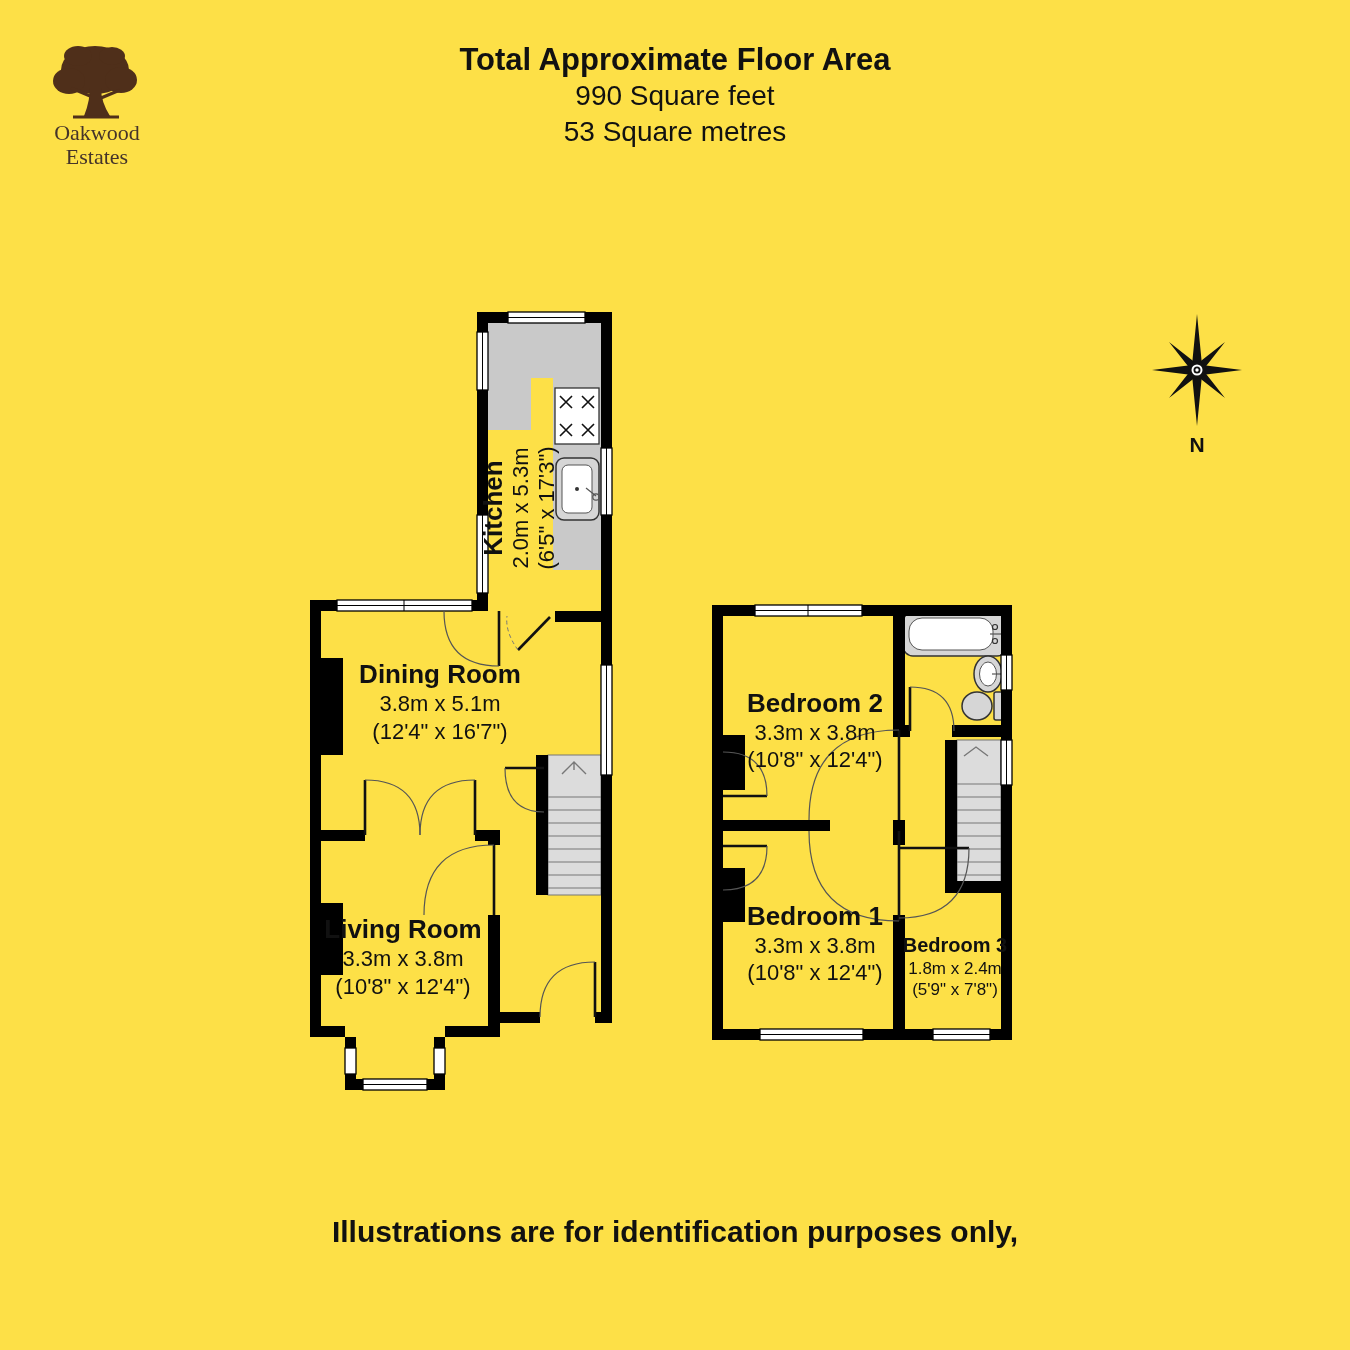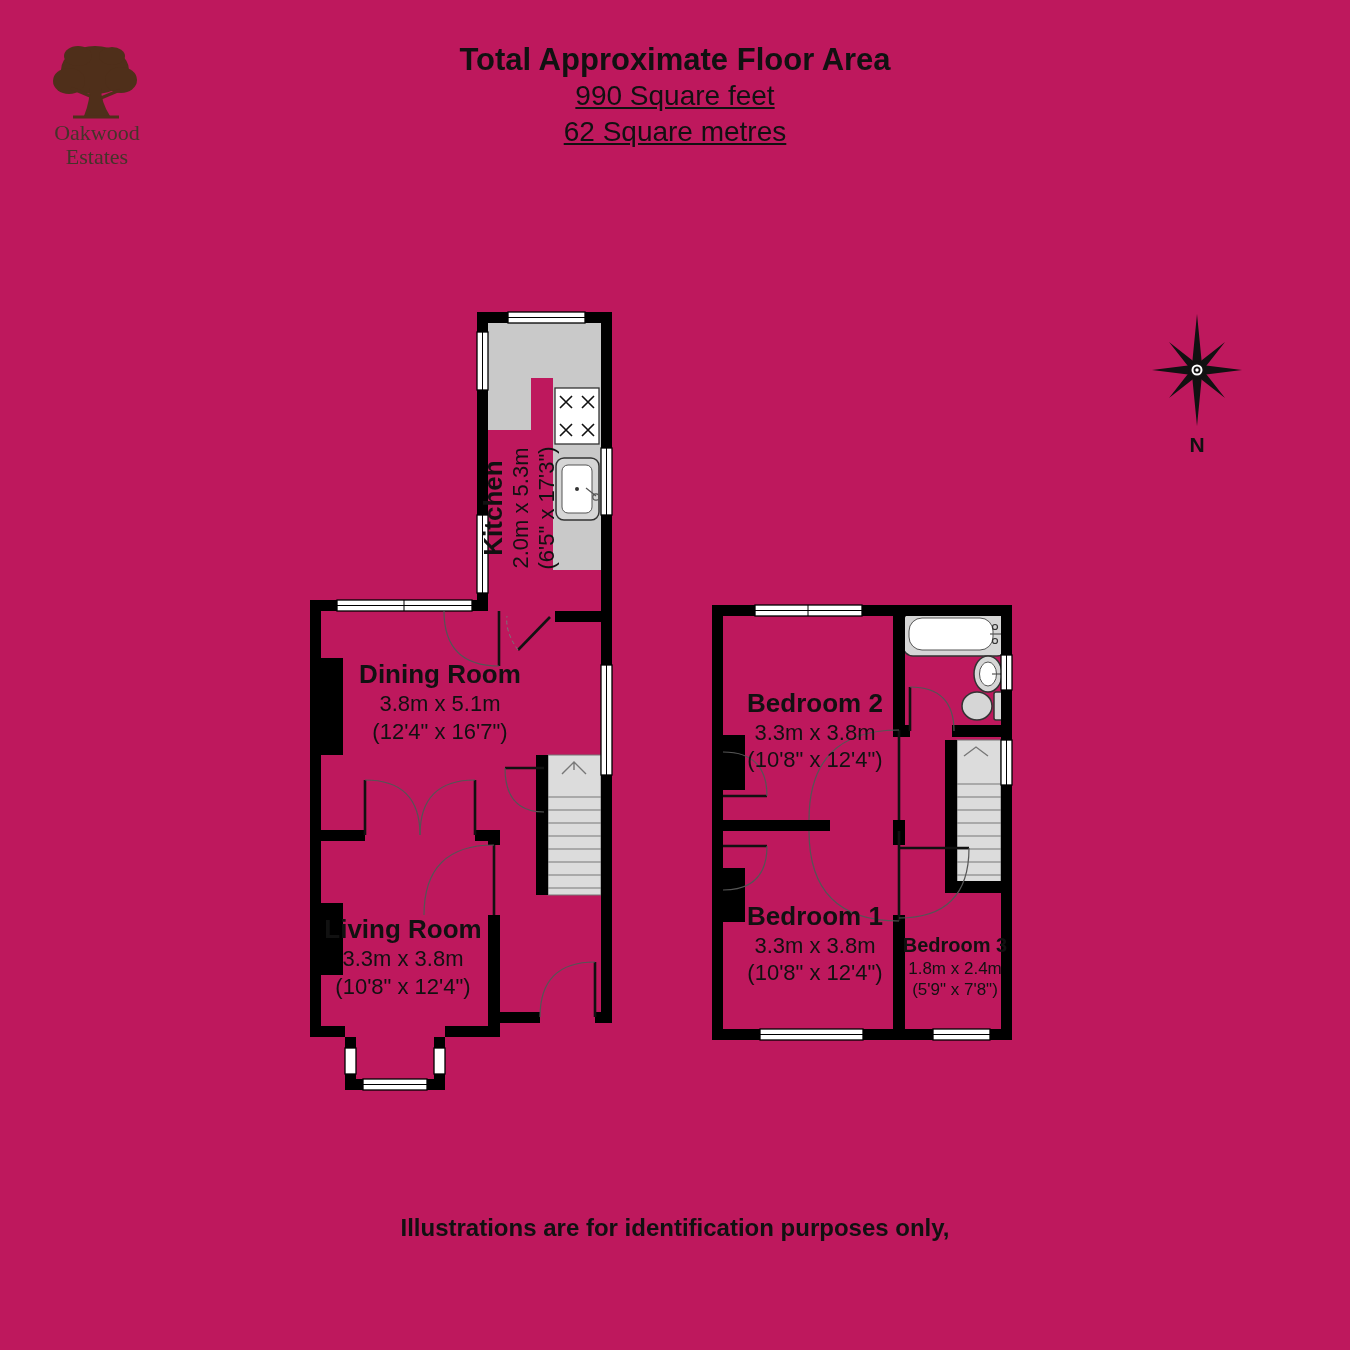--- a/index.html
+++ b/index.html
@@ -1,23 +1,23 @@
 <!DOCTYPE html>
 <html><head>
 <meta charset="utf-8">
 <style>
   html,body{margin:0;padding:0;background:#fff;}
-  #canvas{position:relative;width:1350px;height:1350px;background:#be185d;overflow:hidden;
+  #canvas{position:relative;width:1350px;height:1350px;background:#fde047;overflow:hidden;
           font-family:"Liberation Sans",sans-serif;color:#111;}
   .abs{position:absolute;}
   
   #header{top:42px;left:0;width:100%;text-align:center;}
   #header .t1{font-size:31px;font-weight:bold;line-height:1.15;}
-  #header .t2{font-size:28px;line-height:1.3;text-decoration:underline;}
-  #footer{top:1212px;left:0;width:100%;text-align:center;font-size:24px;font-weight:bold;line-height:1.35;}
+  #header .t2{font-size:28px;line-height:1.3;}
+  #footer{top:1212px;left:0;width:100%;text-align:center;font-size:30px;font-weight:bold;line-height:1.35;}
   
   .wall{fill:#000;}
   .win{fill:#fff;stroke:#000;stroke-width:1.3;}
   .winl{stroke:#000;stroke-width:1;}
   .arc{fill:none;stroke:#555;stroke-width:1.2;}
   .leaf{stroke:#111;stroke-width:2.6;}
   .dash{fill:none;stroke:#777;stroke-width:1;stroke-dasharray:4 3;}
   .counter{fill:#c9c9c9;}
   .stair{fill:#dcdcdc;stroke:#777;stroke-width:1;}
   .tread{stroke:#777;stroke-width:1.2;}
@@ -37,21 +37,21 @@
   text{text-anchor:middle;}
 </style>
 </head>
 <body>
 
 <div id="canvas">
 
   <div class="abs" id="header">
     <div class="t1">Total Approximate Floor Area</div>
     <div class="t2">990 Square feet</div>
-    <div class="t2">62 Square metres</div>
+    <div class="t2">53 Square metres</div>
   </div>
 
   <svg class="abs" style="left:40px;top:40px" width="150" height="135" viewBox="0 0 150 135">
     <g>
       <ellipse class="logo-tree" cx="55" cy="30" rx="34" ry="24"></ellipse>
       <ellipse class="logo-tree" cx="29" cy="41" rx="16" ry="13"></ellipse>
       <ellipse class="logo-tree" cx="81" cy="40" rx="16" ry="13"></ellipse>
       <ellipse class="logo-tree" cx="38" cy="16" rx="14" ry="10"></ellipse>
       <ellipse class="logo-tree" cx="72" cy="16" rx="13" ry="9"></ellipse>
       <path class="logo-tree" d="M44,76 Q51,58 49,48 L61,48 Q61,62 70,76 Z"></path>

